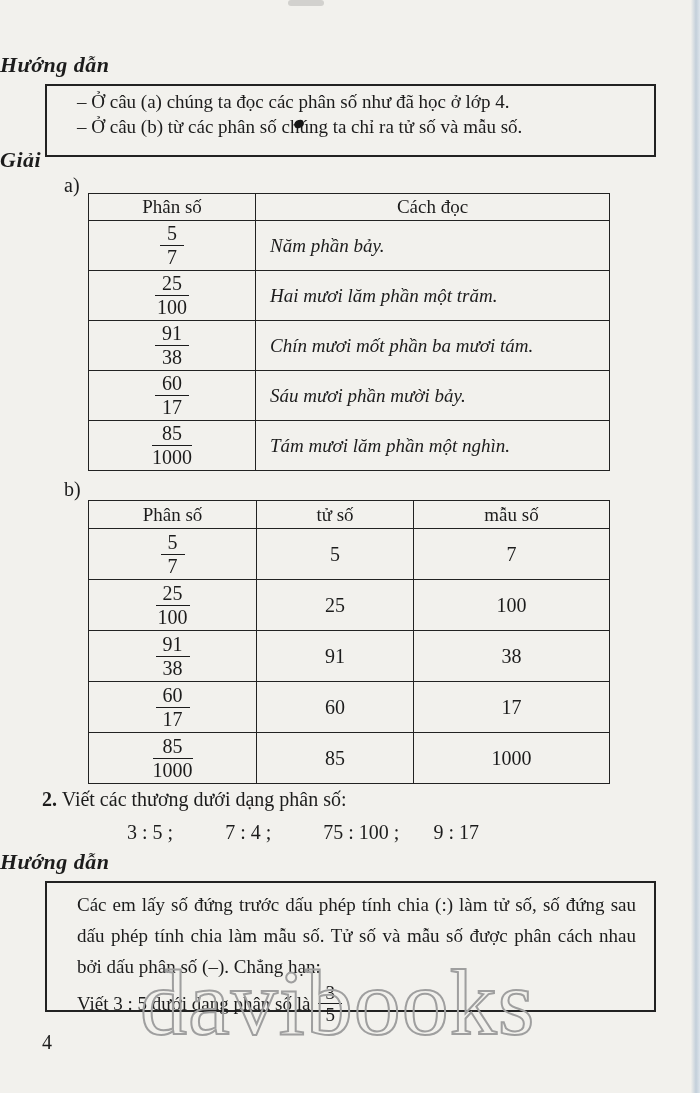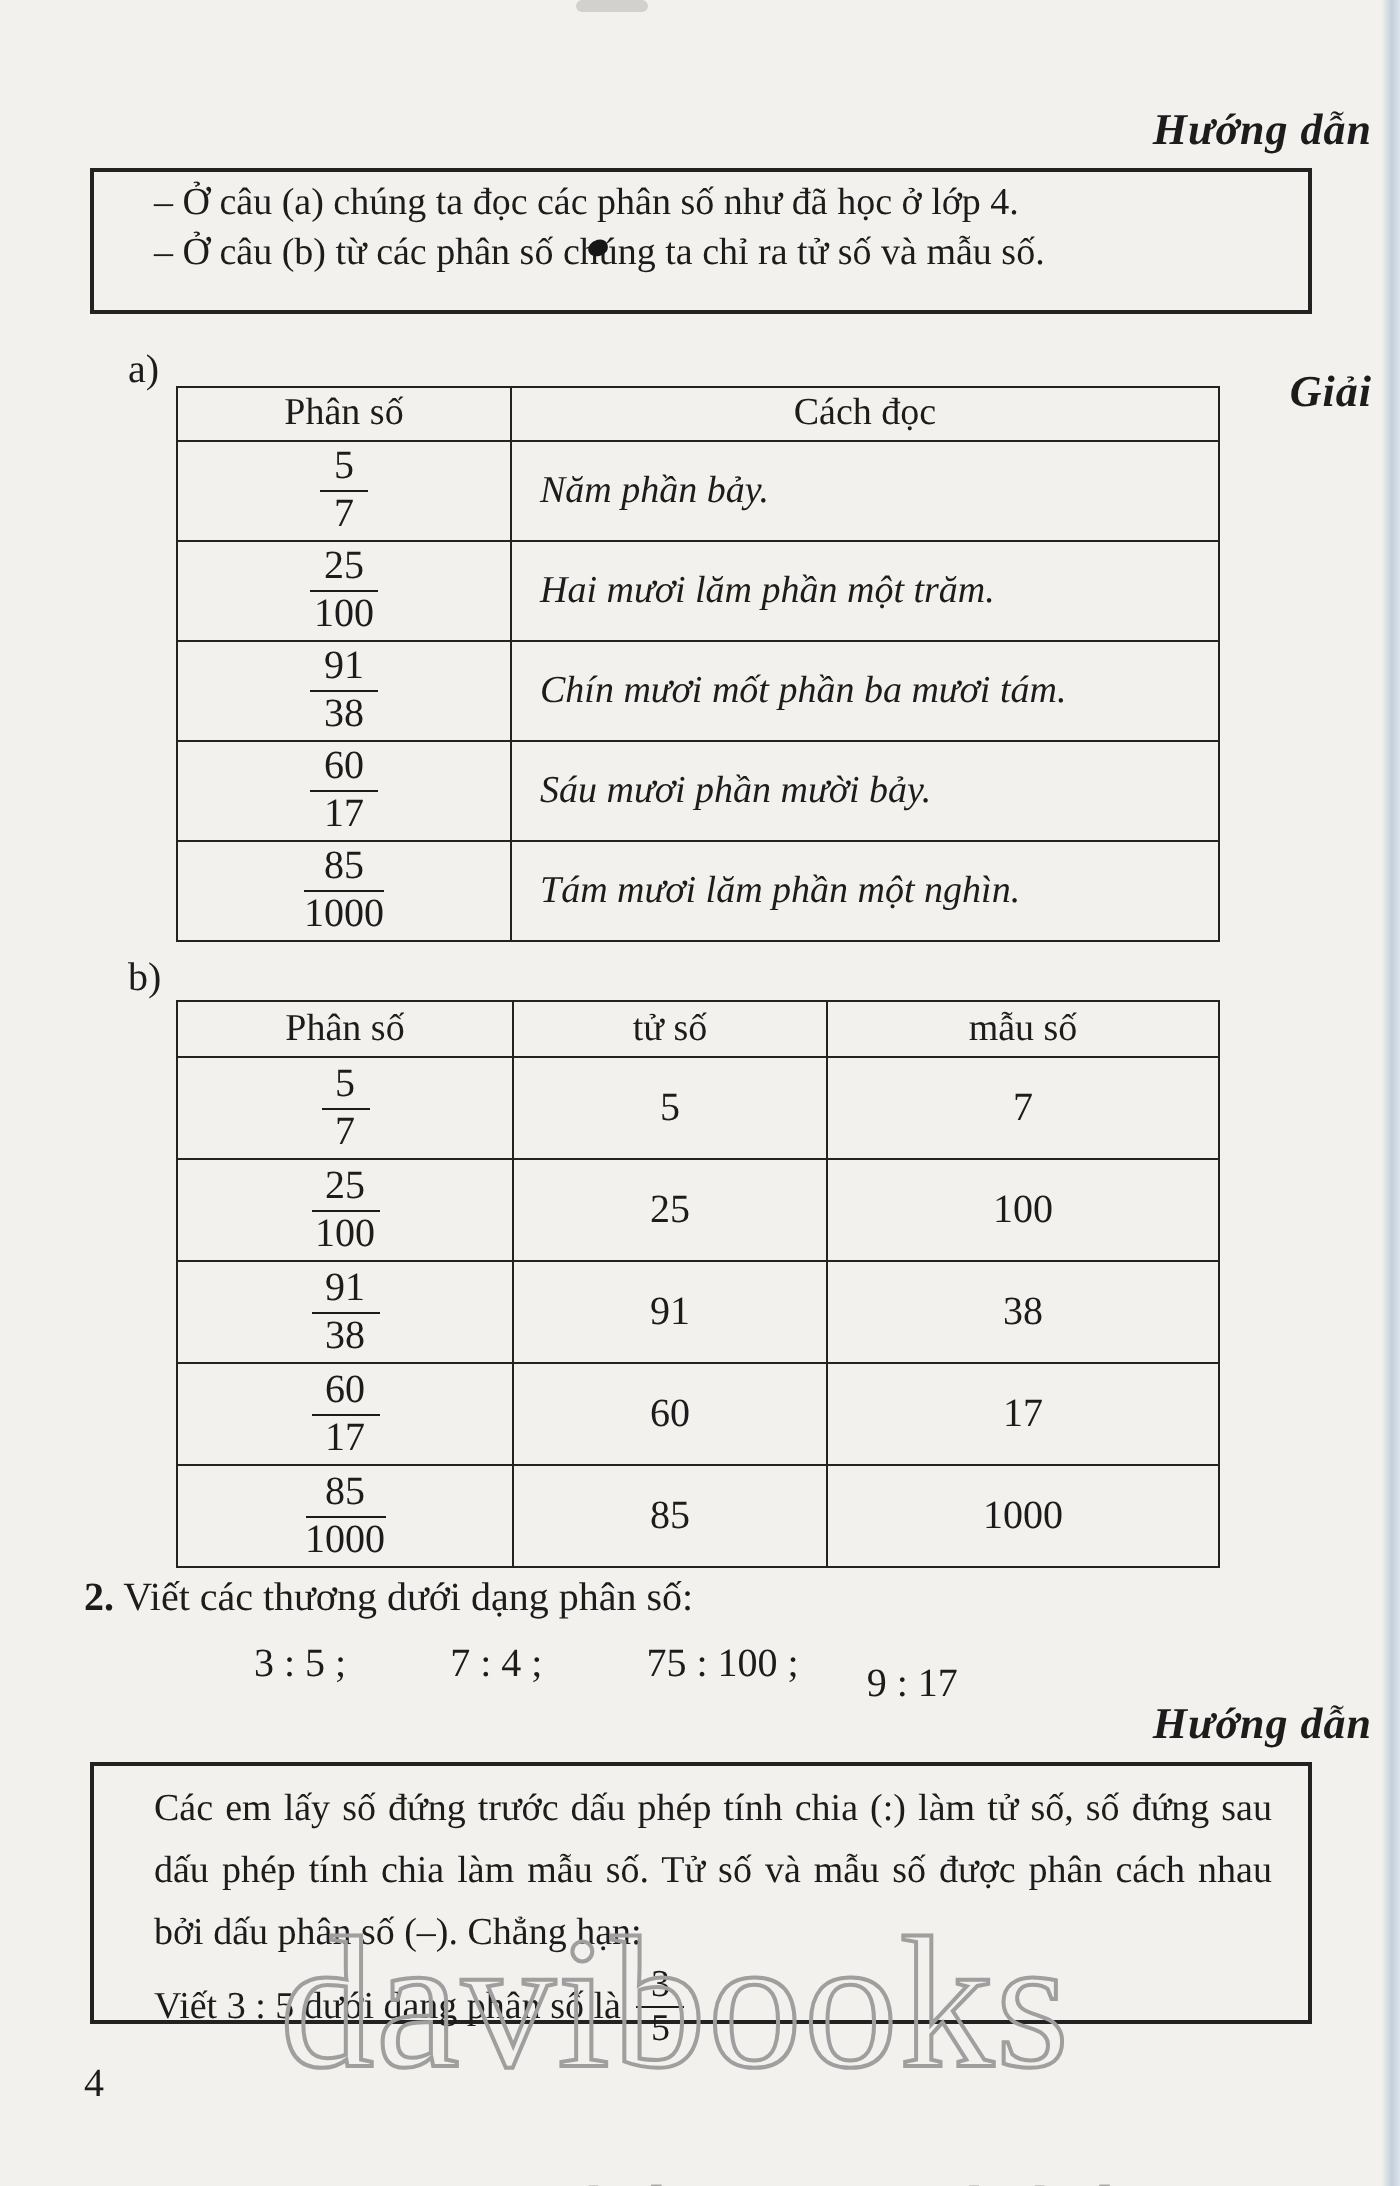--- a/index.html
+++ b/index.html
@@ -13,21 +13,21 @@
   }
   .page { position: absolute; inset: 0; }
 
   .edge-band {
     position: absolute; top: 0; right: 0; bottom: 0; width: 9px;
     background: linear-gradient(to right, rgba(195,208,220,0.05), #c3cfda 55%, #dde5ec);
   }
 
   .heading {
     position: absolute; left: 0; right: 14px;
-    text-align: right;
+    text-align: left;
     font-weight: bold; font-style: italic;
     font-size: 22px; letter-spacing: 0.5px;
   }
 
   .guide-box {
     position: absolute;
     border: 2px solid #222;
     background: transparent;
   }
   #box1 { left: 45px; top: 84px; width: 611px; height: 73px; padding: 3px 6px 3px 30px; }
@@ -52,21 +52,21 @@
   td.frac-cell { text-align: center; }
   .frac { display: inline-block; text-align: center; font-size: 20px; line-height: 21px; vertical-align: middle; }
   .frac .num { display: block; border-bottom: 1.6px solid #1c1c1c; padding: 0 7px 1px; }
   .frac .den { display: block; padding-top: 1px; }
 
   #exercise2 { position: absolute; left: 42px; top: 788px; font-size: 20px; }
   #exercise2 .ex-num { font-weight: bold; }
   #quotients { position: absolute; left: 127px; top: 821px; font-size: 20px; display: flex; }
   #quotients .q { white-space: nowrap; }
   #quotients .q + .q { margin-left: 52px; }
-  #quotients .q:last-child { margin-left: 34px; margin-top: 10px; }
+  #quotients .q:last-child { margin-left: 34px; }
 
   #box2 { left: 45px; top: 881px; width: 611px; height: 131px; padding: 6px 18px 0 30px; }
   #box2 .para { font-size: 19px; line-height: 31px; text-align: justify; }
   #box2 .example { font-size: 19px; margin-top: 1px; display: flex; align-items: center; }
   #box2 .example .frac { margin-left: 8px; font-size: 19px; line-height: 19px; }
 
   #page-number { position: absolute; left: 42px; top: 1031px; font-size: 20px; }
 
   .ink-blot {
     position: absolute; left: 294px; top: 120px; width: 10px; height: 8px;
@@ -102,21 +102,21 @@
   <div class="smudge"></div>
 
   <div class="heading" style="top:52px;">Hướng dẫn</div>
 
   <div class="guide-box" id="box1">
     <div class="line">– Ở câu (a) chúng ta đọc các phân số như đã học ở lớp 4.</div>
     <div class="line">– Ở câu (b) từ các phân số chúng ta chỉ ra tử số và mẫu số.</div>
   </div>
   <div class="ink-blot"></div>
 
-  <div class="heading" style="top:147px;margin-top:36px;">Giải</div>
+  <div class="heading" style="top:147px;">Giải</div>
 
   <div class="section-label" style="left:64px; top:174px;">a)</div>
 
   <table id="table-a">
     <tbody>
         <tr>
       <th class="col-frac">Phân số</th>
       <th>Cách đọc</th>
     </tr>
     <tr>

